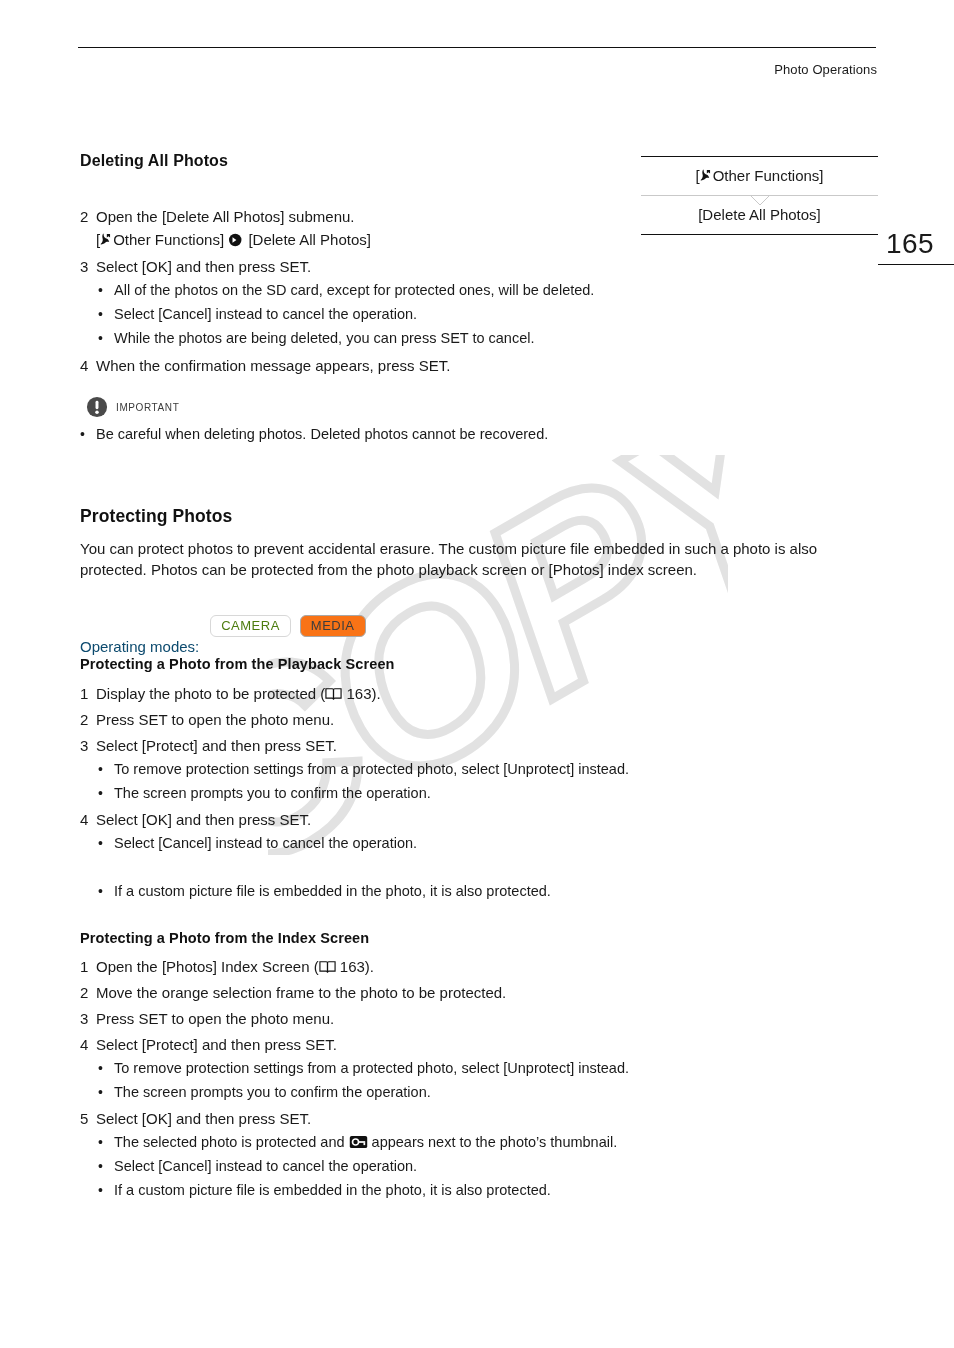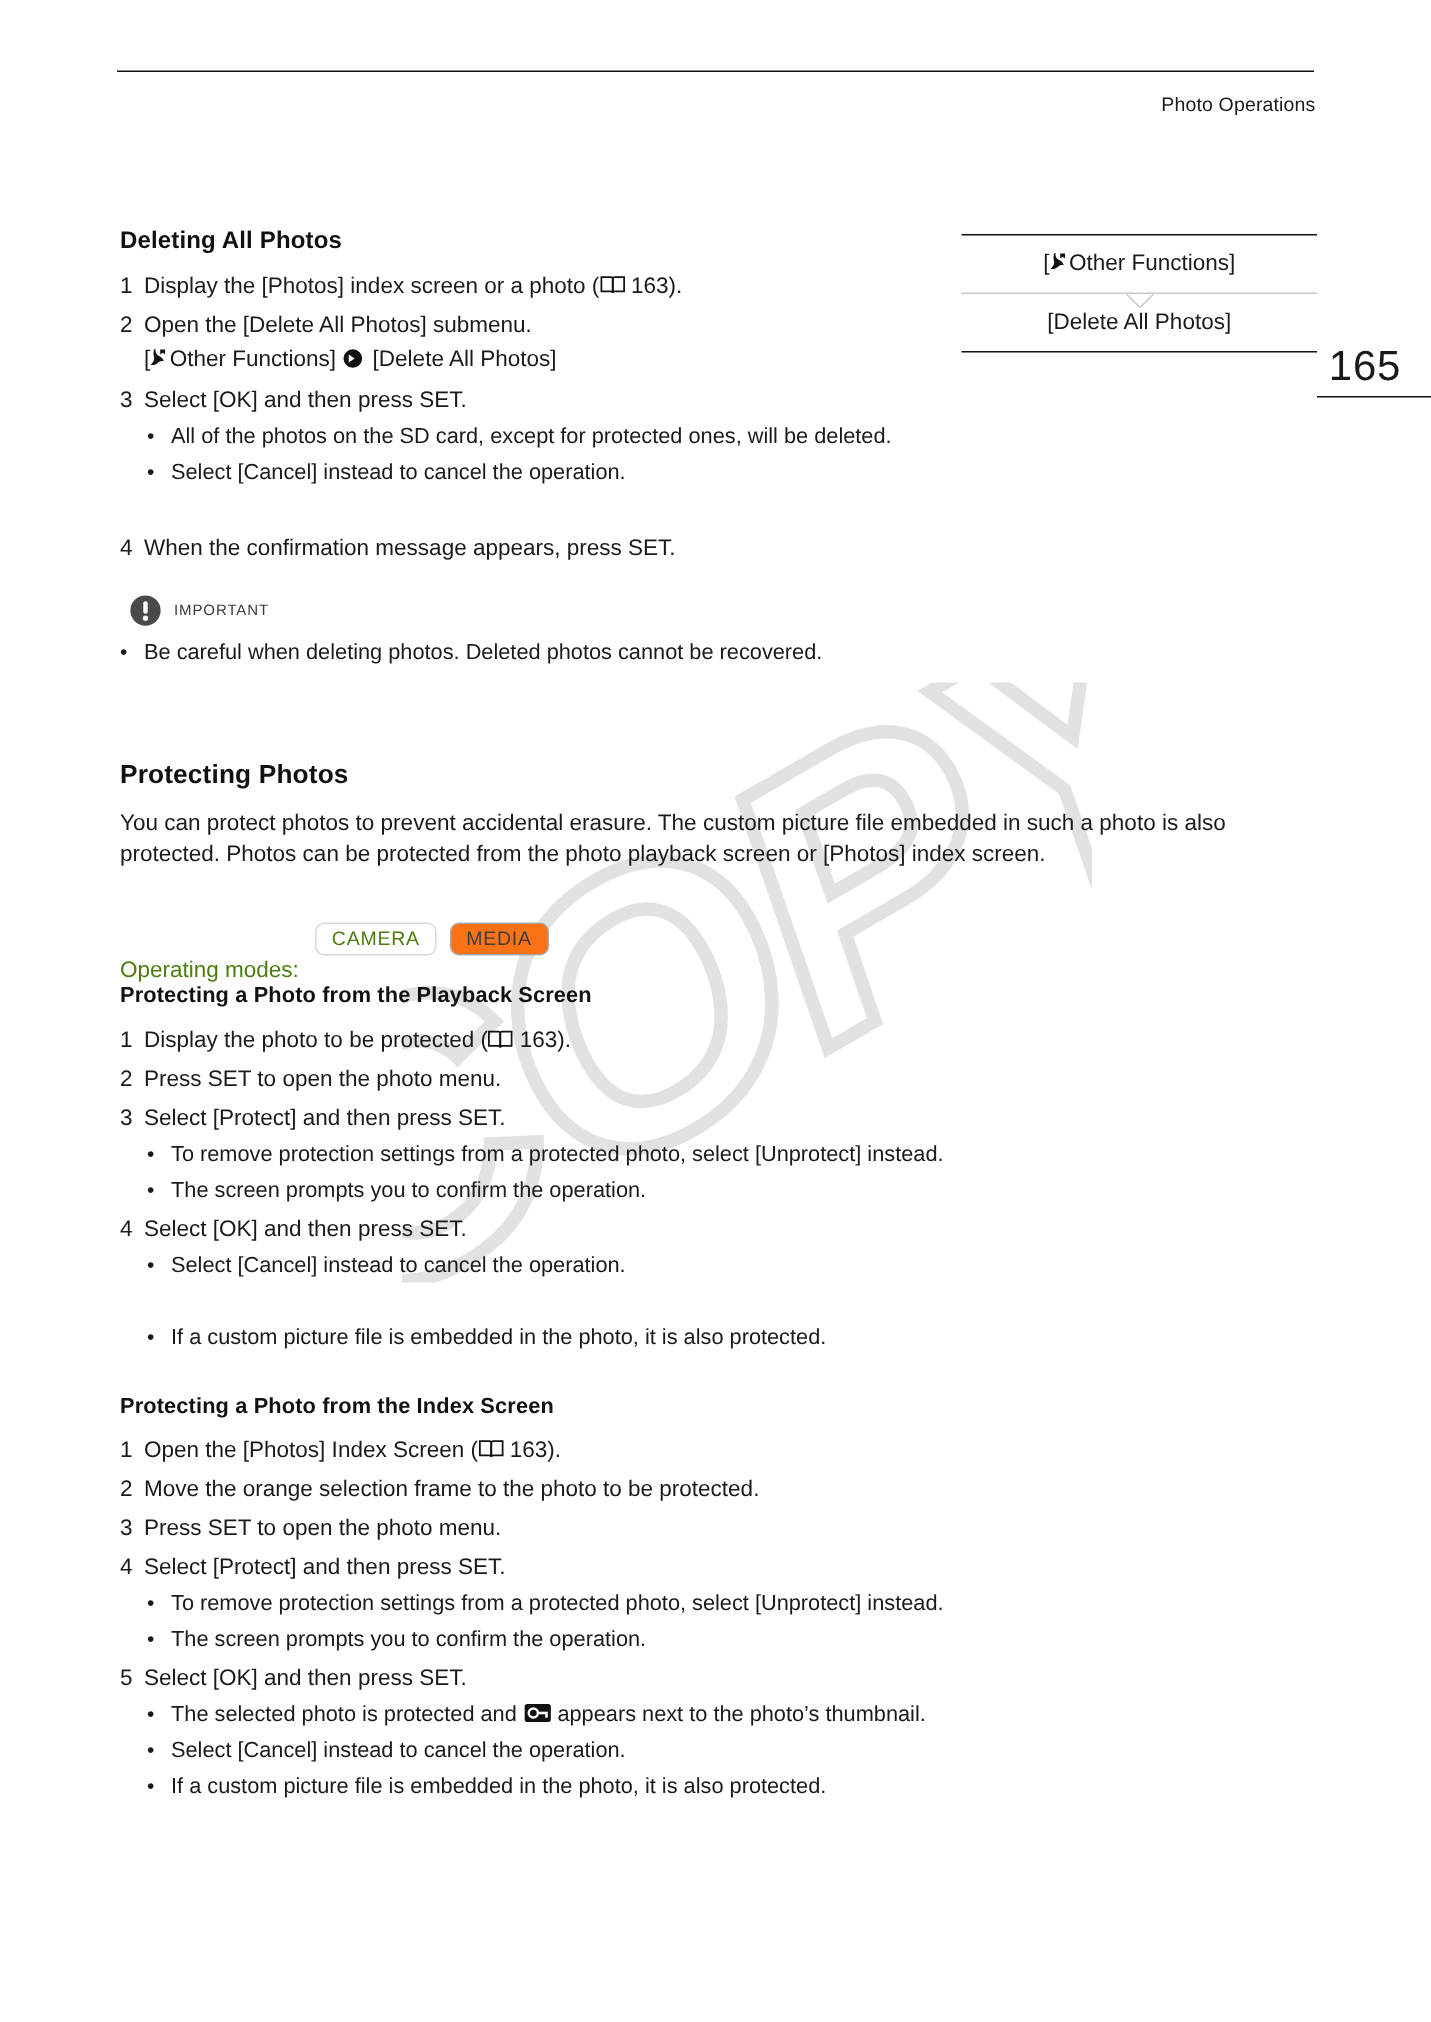--- a/index.html
+++ b/index.html
@@ -215,21 +215,21 @@
   .op-modes {
     position: absolute;
     left: 80px;
     top: 596px;
     display: flex;
     align-items: center;
     gap: 9px;
   }
   .op-label {
     font-size: 15px;
-    color: #4d7c0f;
+    color: #0c4a6e;
     margin-right: 2px;
     margin-top: 42px;
   }
   .mode-chip {
     font-size: 13px;
     letter-spacing: .5px;
     padding: 3px 10px 4px;
     border-radius: 6px;
     line-height: 1;
     white-space: nowrap;
@@ -275,26 +275,20 @@
             <path d="M1 0 L10 9 L19 0" fill="none" stroke="#c9c9c9" stroke-width="1"></path>
           </svg>
       </span>
     </div>
     <div class="row">[Delete All Photos]</div>
     <div class="rule-bottom"></div>
   </div>
 
   <div class="h3" style="top:152px">Deleting All Photos</div>
 
-  <div class="step" style="top:181px">
-    <span class="num">1</span><span>Display the [Photos] index screen or a photo (</span><svg class="icon-inline book-icon" viewBox="0 0 22 18">
-        <path fill="none" stroke="#111" stroke-width="1.5" d="M1.2 2.2 H9.4 A1.6 1.6 0 0 1 11 3.8 V16 A1.6 1.6 0 0 0 9.4 14.4 H1.2 Z"></path>
-        <path fill="none" stroke="#111" stroke-width="1.5" d="M20.8 2.2 H12.6 A1.6 1.6 0 0 0 11 3.8 V16 A1.6 1.6 0 0 1 12.6 14.4 H20.8 Z"></path>
-      </svg> <span>163</span><span>).</span>
-  </div>
 
   <div class="step" style="top:207px">
     <span class="num">2</span><span>Open the [Delete All Photos] submenu.</span>
   </div>
 
   <div class="substep" style="top:231px">
     <span>[</span><svg class="icon-inline wrench-icon" viewBox="0 0 24 26">
         <path fill="#111" d="M5.5 1.2 C4.2 3.6 4.0 6.6 4.6 9.2 C5.0 11.0 5.4 12.6 4.9 14.6 C4.3 17.2 2.6 19.3 0.6 21.0 C3.0 21.4 5.6 21.0 7.7 19.7 C9.0 18.9 10.0 17.7 11.3 16.9 C13.0 15.9 15.1 15.9 17.0 16.6 C16.4 14.3 15.0 12.2 13.0 10.9 C11.4 9.8 9.5 9.2 8.3 7.7 C7.0 6.0 6.4 3.5 6.8 1.2 Z M12.6 2.0 L12.6 8.2 L15.6 6.0 L18.6 8.2 L18.6 2.0 Z"></path>
       </svg><span>Other Functions]</span> <svg class="icon-inline arrow-icon" viewBox="0 0 20 18">
         <circle cx="9" cy="9" r="8" fill="#111"></circle>
@@ -306,20 +300,23 @@
   <div class="step" style="top:257px">
     <span class="num">3</span><span>Select [OK] and then press SET.</span>
   </div>
 
   <div class="bullet" style="top:282px">
     <span class="dot">•</span><span>All of the photos on the SD card, except for protected ones, will be deleted.</span>
   </div>
   <div class="bullet" style="top:306px">
     <span class="dot">•</span><span>Select [Cancel] instead to cancel the operation.</span>
   </div>
+  <div class="bullet" style="top:330px">
+    <span class="dot">•</span><span>While the photos are being deleted, you can press SET to cancel.</span>
+  </div>
 
   <div class="step" style="top:356px">
     <span class="num">4</span><span>When the confirmation message appears, press SET.</span>
   </div>
 
   <div class="important-wrap">
     <svg class="important-icon" viewBox="0 0 24 24">
       <circle cx="12" cy="12" r="11" fill="#4a4a4a"></circle>
       <rect x="10.4" y="5.2" width="3.2" height="9.2" rx="1.6" fill="#ffffff"></rect>
       <circle cx="12" cy="17.6" r="1.9" fill="#ffffff"></circle>

